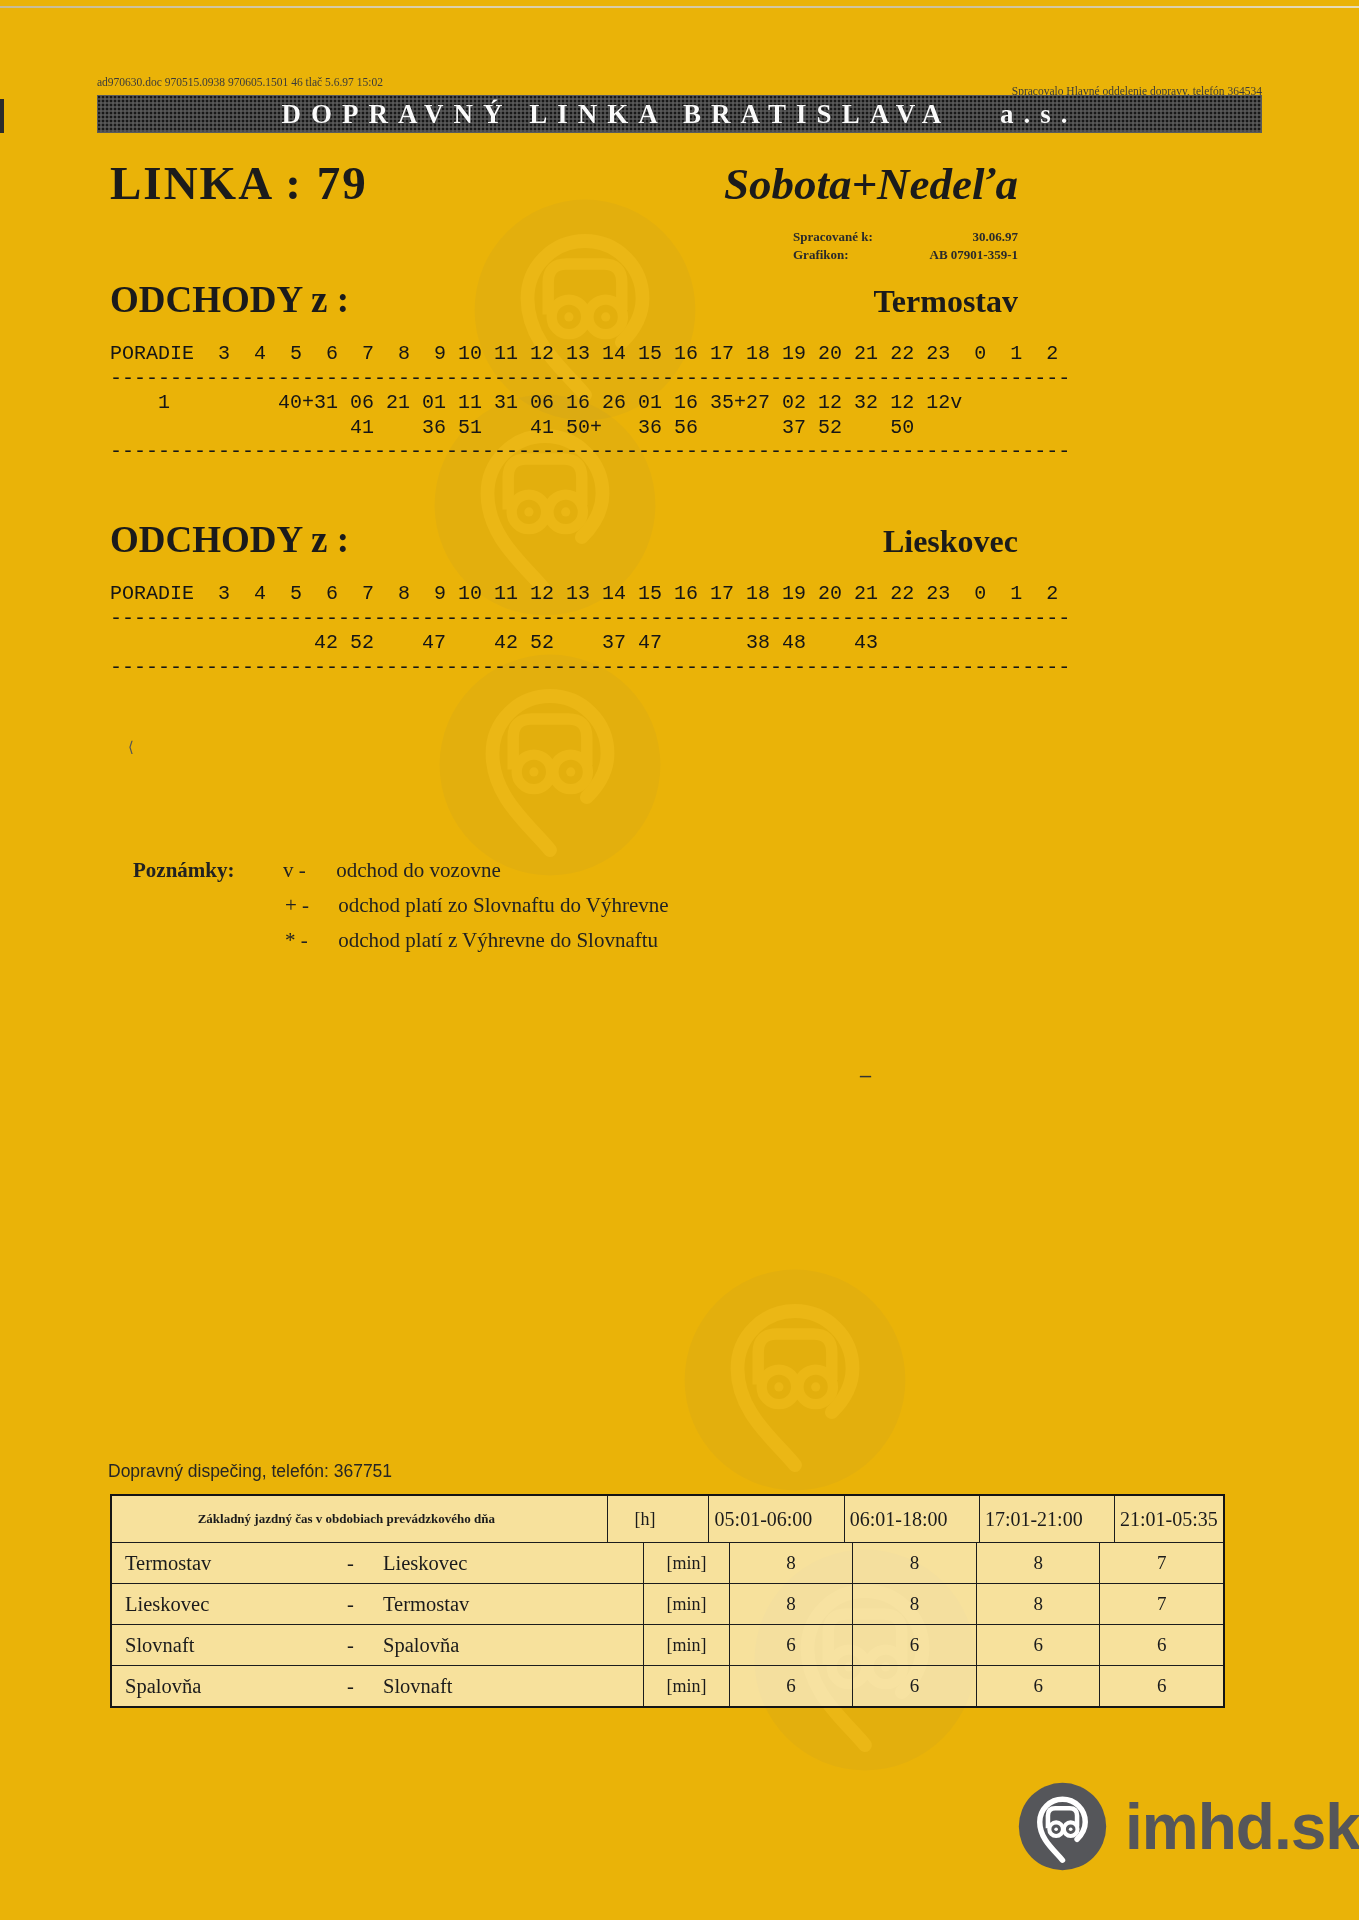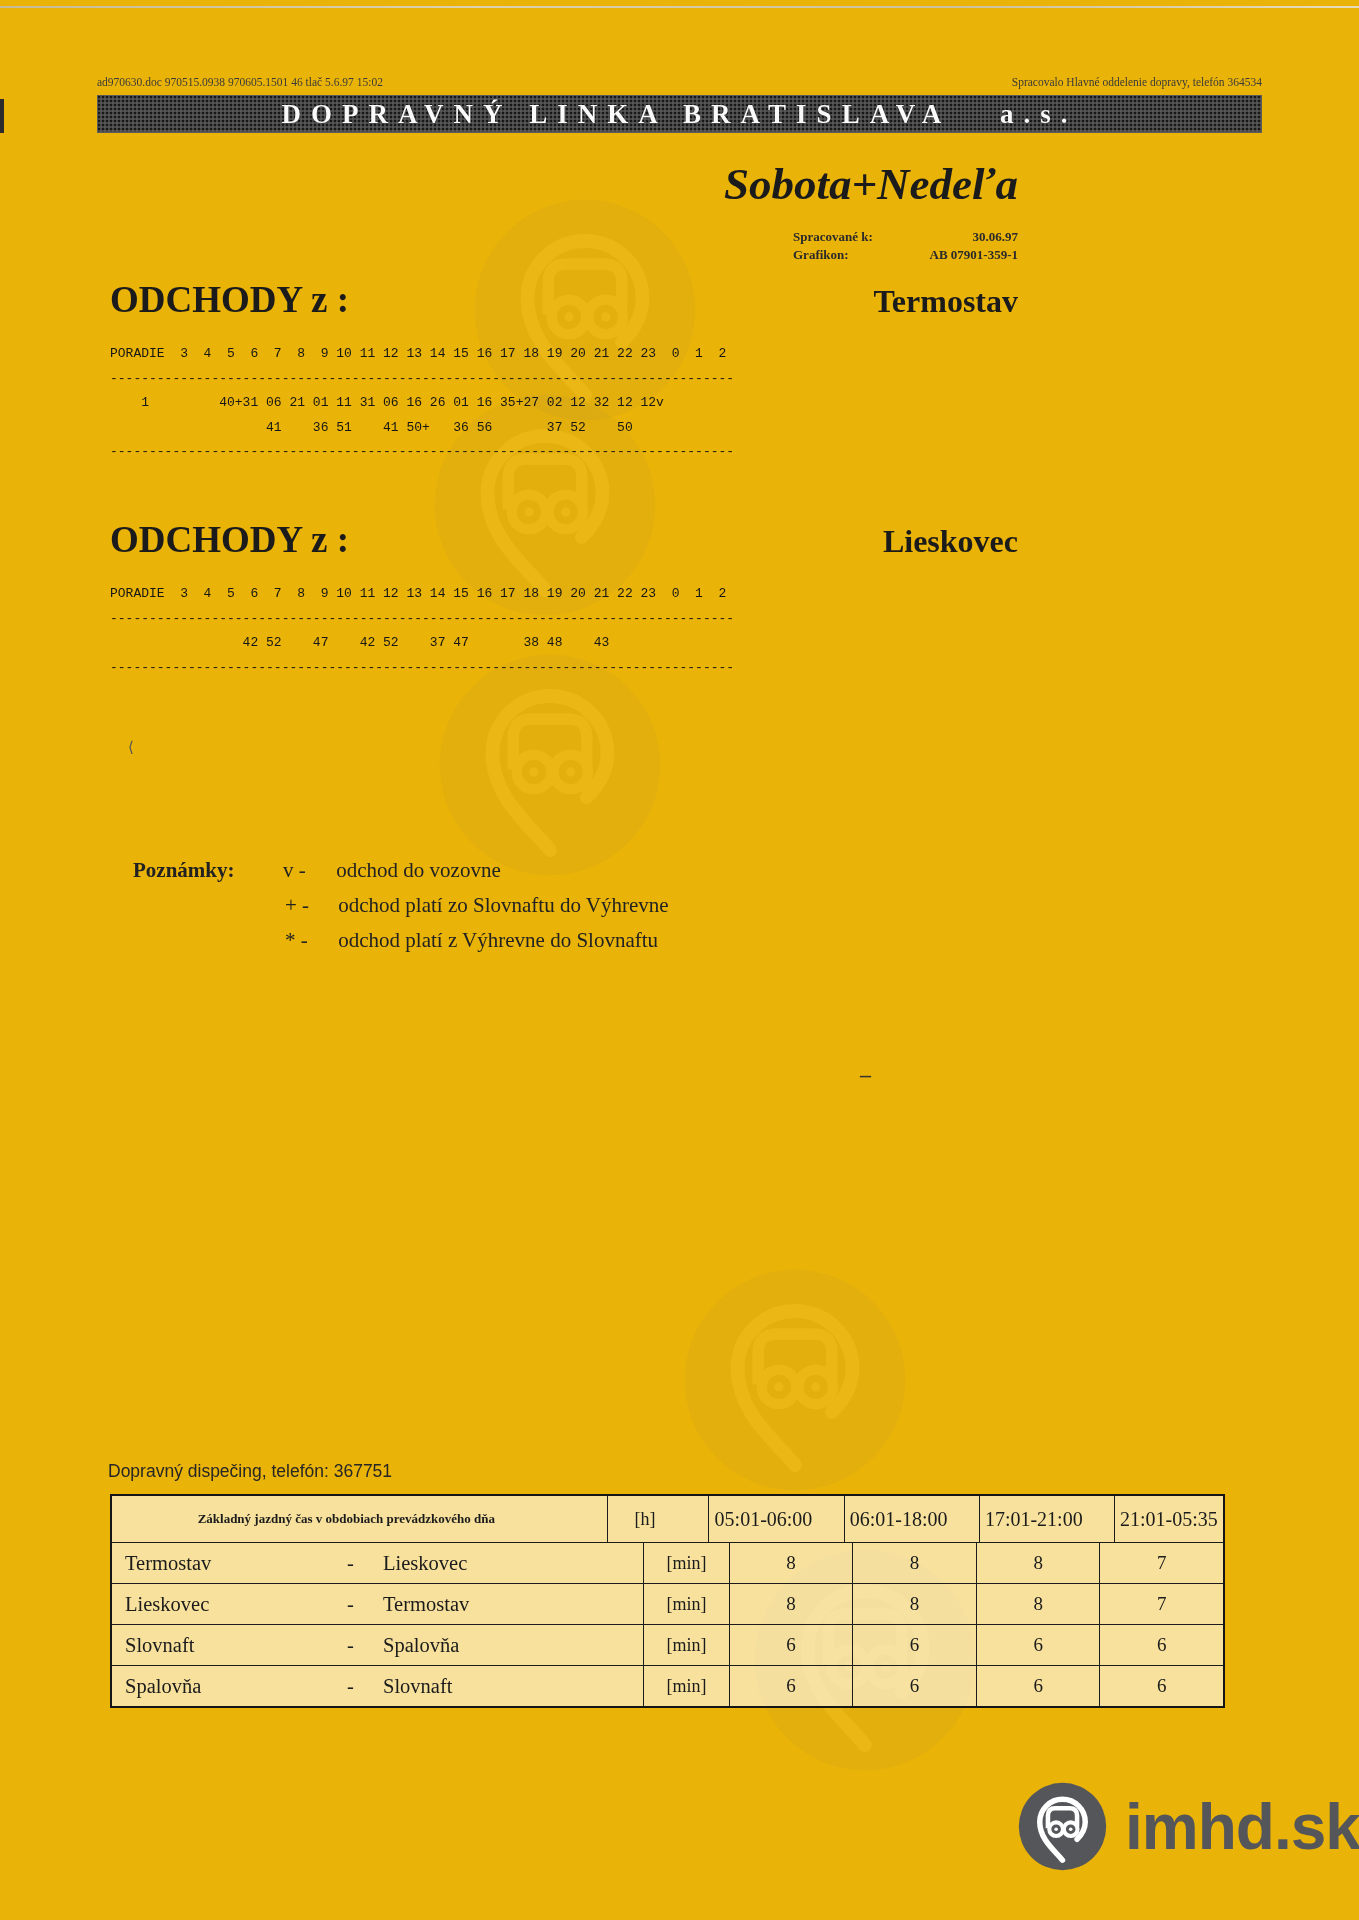--- a/index.html
+++ b/index.html
@@ -11,21 +11,21 @@
     font-family:"Liberation Serif",serif;
     color:#1b1b1b;
   }
   .scan-topline{position:absolute;top:6px;left:0;width:100%;height:2px;
     background:linear-gradient(90deg,#bdbdbd 0%,#d9d9d9 35%,#c4c4c4 70%,#e7e7e7 100%);opacity:.8;}
   .scan-left-sliver{position:absolute;left:0;top:99px;width:4px;height:34px;background:#2c2c2c;}
 
   .tiny-head{position:absolute;top:76px;font-size:11.5px;color:#3a3a3a;
     font-family:"Liberation Serif",serif;white-space:nowrap;}
   .tiny-head.left{left:97px;}
-  .tiny-head.right{right:97px;}
+  .tiny-head.right{right:97px;margin-top:9px;}
 
   .banner{
     position:absolute;left:97px;top:95px;width:1165px;height:38px;
     background-color:#474747;
     background-image:
       radial-gradient(circle, rgba(15,15,15,.85) 26%, rgba(0,0,0,0) 30%),
       radial-gradient(circle, rgba(130,130,130,.55) 22%, rgba(0,0,0,0) 28%);
     background-size:4px 4px,4px 4px;
     background-position:0 0,2px 2px;
     display:flex;align-items:center;justify-content:center;
@@ -43,21 +43,21 @@
     font-style:italic;white-space:nowrap;}
 
   .meta{position:absolute;right:341px;top:228px;width:225px;font-size:13px;font-weight:bold;color:#2a2a2a;}
   .meta-row{display:flex;justify-content:space-between;line-height:18px;}
 
   .section-heading{position:absolute;left:110px;font-size:37px;font-weight:bold;white-space:nowrap;}
   .stop-name{position:absolute;right:341px;font-size:32px;font-weight:bold;white-space:nowrap;}
 
   .mono-block{position:absolute;left:110px;}
   .mono-line{font-family:"Liberation Mono","DejaVu Sans Mono",monospace;
-    font-size:13px;line-height:24.5px;white-space:pre;color:#161616;margin:0;}
+    font-size:20px;line-height:24.5px;white-space:pre;color:#161616;margin:0;}
 
   .notes{position:absolute;left:133px;top:858px;font-size:21px;color:#222;}
   .notes-label{position:absolute;left:0;top:0;font-weight:bold;white-space:nowrap;}
   .note-row{position:absolute;white-space:nowrap;}
   .note-sym{display:inline-block;width:48px;}
 
   .artifact{position:absolute;color:#555;}
   .artifact.quote{left:128px;top:738px;font-size:15px;}
   .artifact.dash{left:860px;top:1062px;font-size:22px;font-weight:bold;color:#333;}
 
@@ -126,20 +126,21 @@
       <use href="#imhd-glyph"></use>
     </svg>
 
   <div class="tiny-head left">ad970630.doc 970515.0938 970605.1501  46 tlač 5.6.97 15:02</div>
   <div class="tiny-head right">Spracovalo Hlavné oddelenie dopravy, telefón 364534</div>
 
   <div class="banner">
     <span class="banner-title">DOPRAVNÝ LINKA BRATISLAVA   a.s.</span>
   </div>
 
+  <div class="page-title">LINKA : 79</div>
   <div class="day-type">Sobota+Nedeľa</div>
 
   <div class="meta">
     <div class="meta-row">
       <span>Spracované k:</span>
       <span>30.06.97</span>
     </div>
     <div class="meta-row">
       <span>Grafikon:</span>
       <span>AB 07901-359-1</span>

